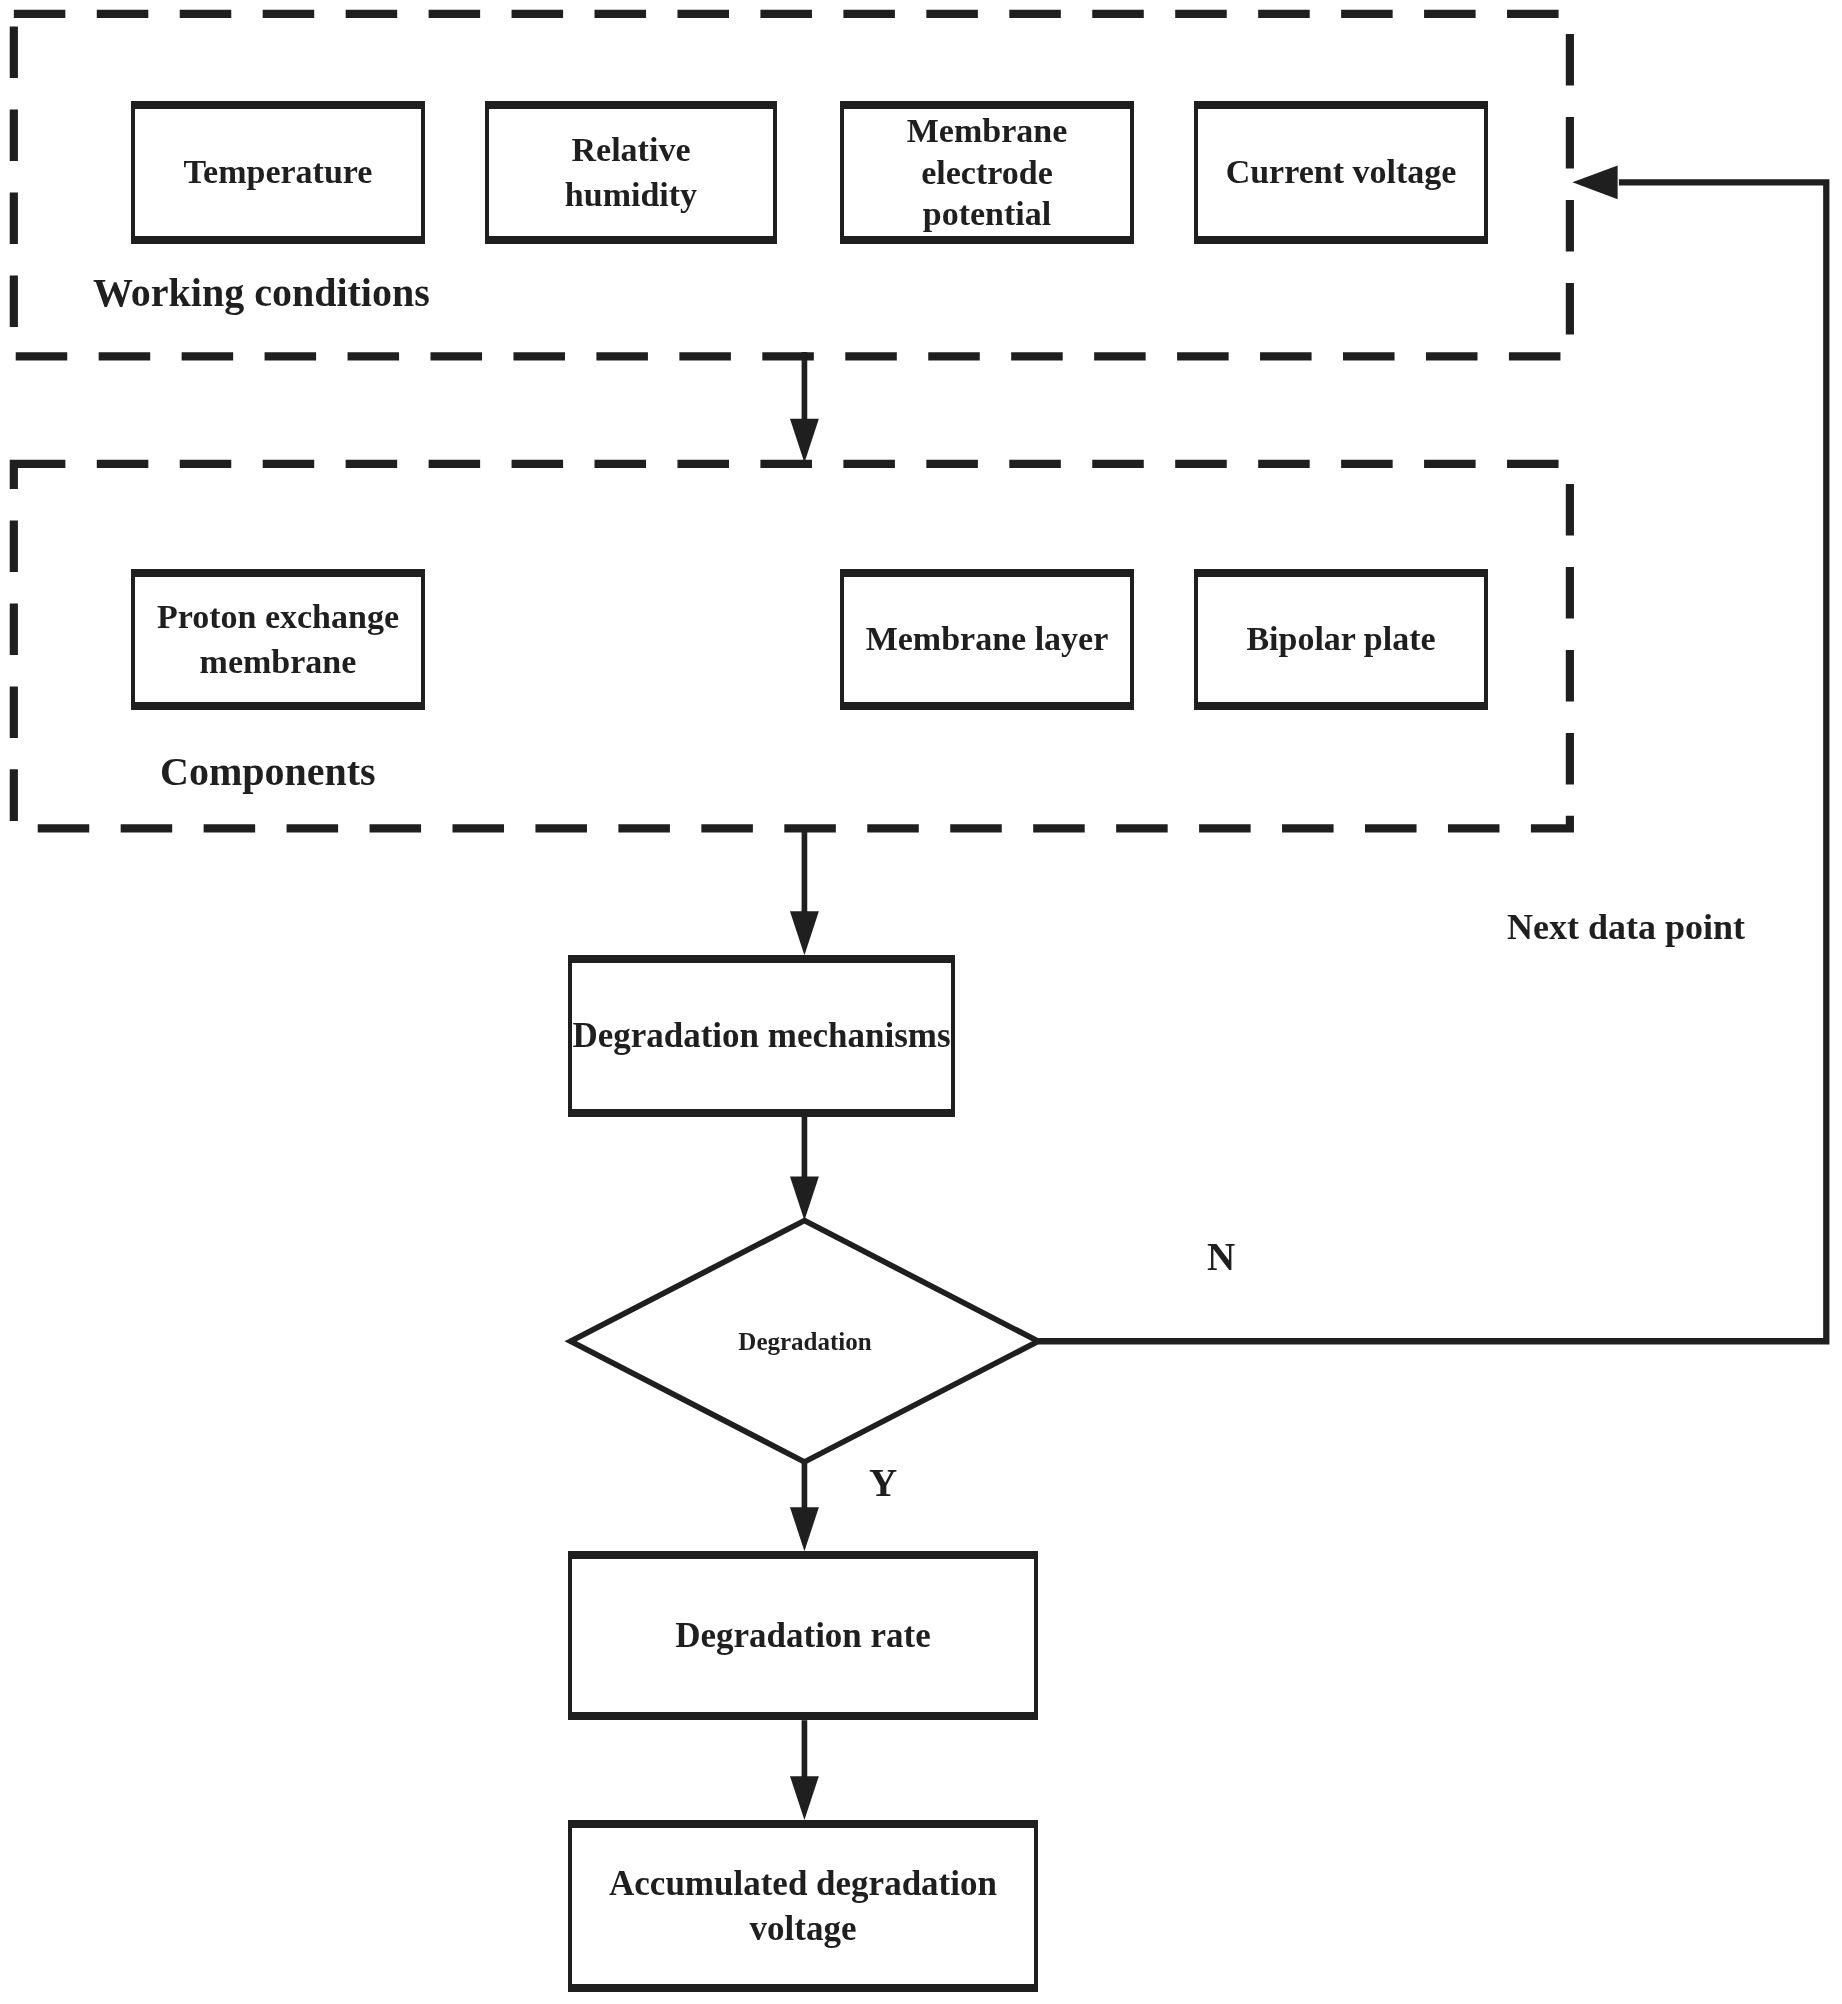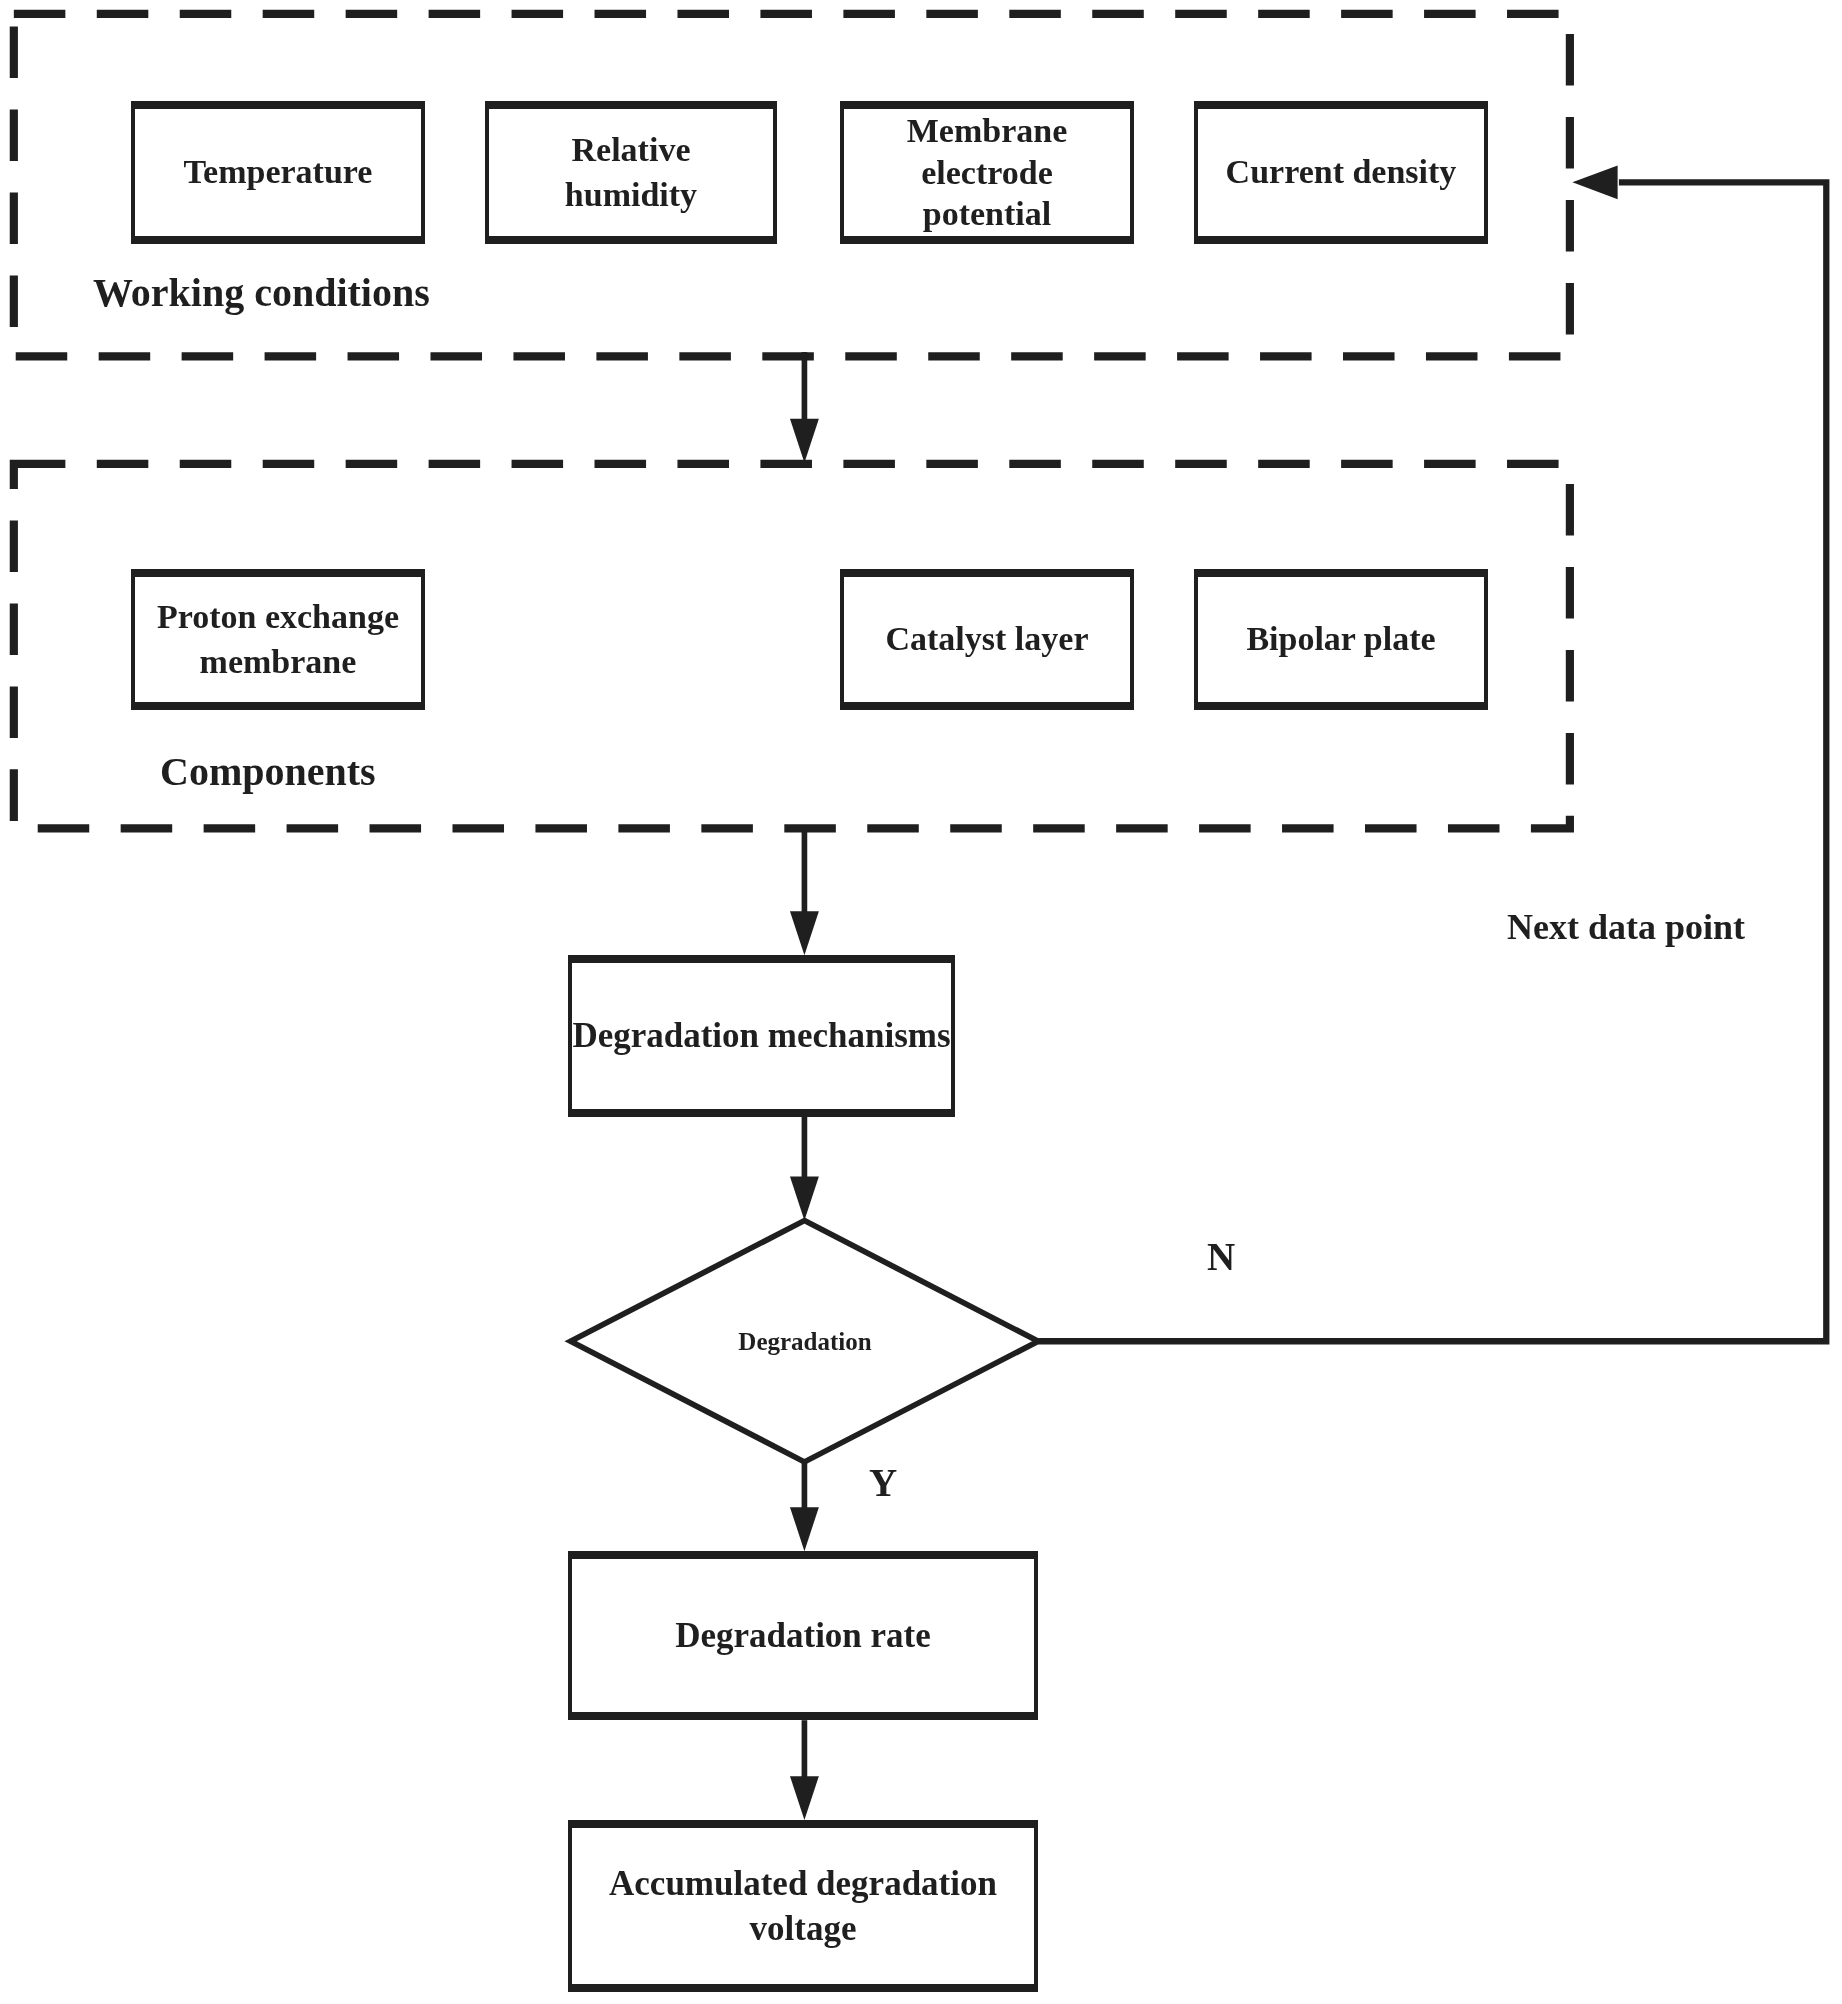--- a/index.html
+++ b/index.html
@@ -77,25 +77,25 @@
 
   <div class="slabel" style="left:93px;top:273px;">Working conditions</div>
   <div class="slabel" style="left:160px;top:752px;">Components</div>
 
   <div class="nbox" style="left:131px;top:101px;width:294px;height:143px;">Temperature</div>
   <div class="nbox" style="left:485px;top:101px;width:292px;height:143px;">Relative
 humidity</div>
   <div class="nbox tight" style="left:840px;top:101px;width:294px;height:143px;">Membrane
 electrode
 potential</div>
-  <div class="nbox" style="left:1194px;top:101px;width:294px;height:143px;">Current density</div>
+  <div class="nbox" style="left:1194px;top:101px;width:294px;height:143px;">Current voltage</div>
 
   <div class="nbox" style="left:131px;top:569px;width:294px;height:141px;">Proton exchange
 membrane</div>
-  <div class="nbox" style="left:840px;top:569px;width:294px;height:141px;">Catalyst layer</div>
+  <div class="nbox" style="left:840px;top:569px;width:294px;height:141px;">Membrane layer</div>
   <div class="nbox" style="left:1194px;top:569px;width:294px;height:141px;">Bipolar plate</div>
 
   <div class="nbox pbox" style="left:568px;top:955px;width:387px;height:162px;">Degradation mechanisms</div>
   <div class="nbox pbox" style="left:568px;top:1551px;width:470px;height:169px;">Degradation rate</div>
   <div class="nbox pbox" style="left:568px;top:1820px;width:470px;height:172px;">Accumulated degradation
 voltage</div>
 
   <div class="diamond-label">Degradation</div>
 
   <div class="elabel" style="left:1207px;top:1237px;">N</div>

